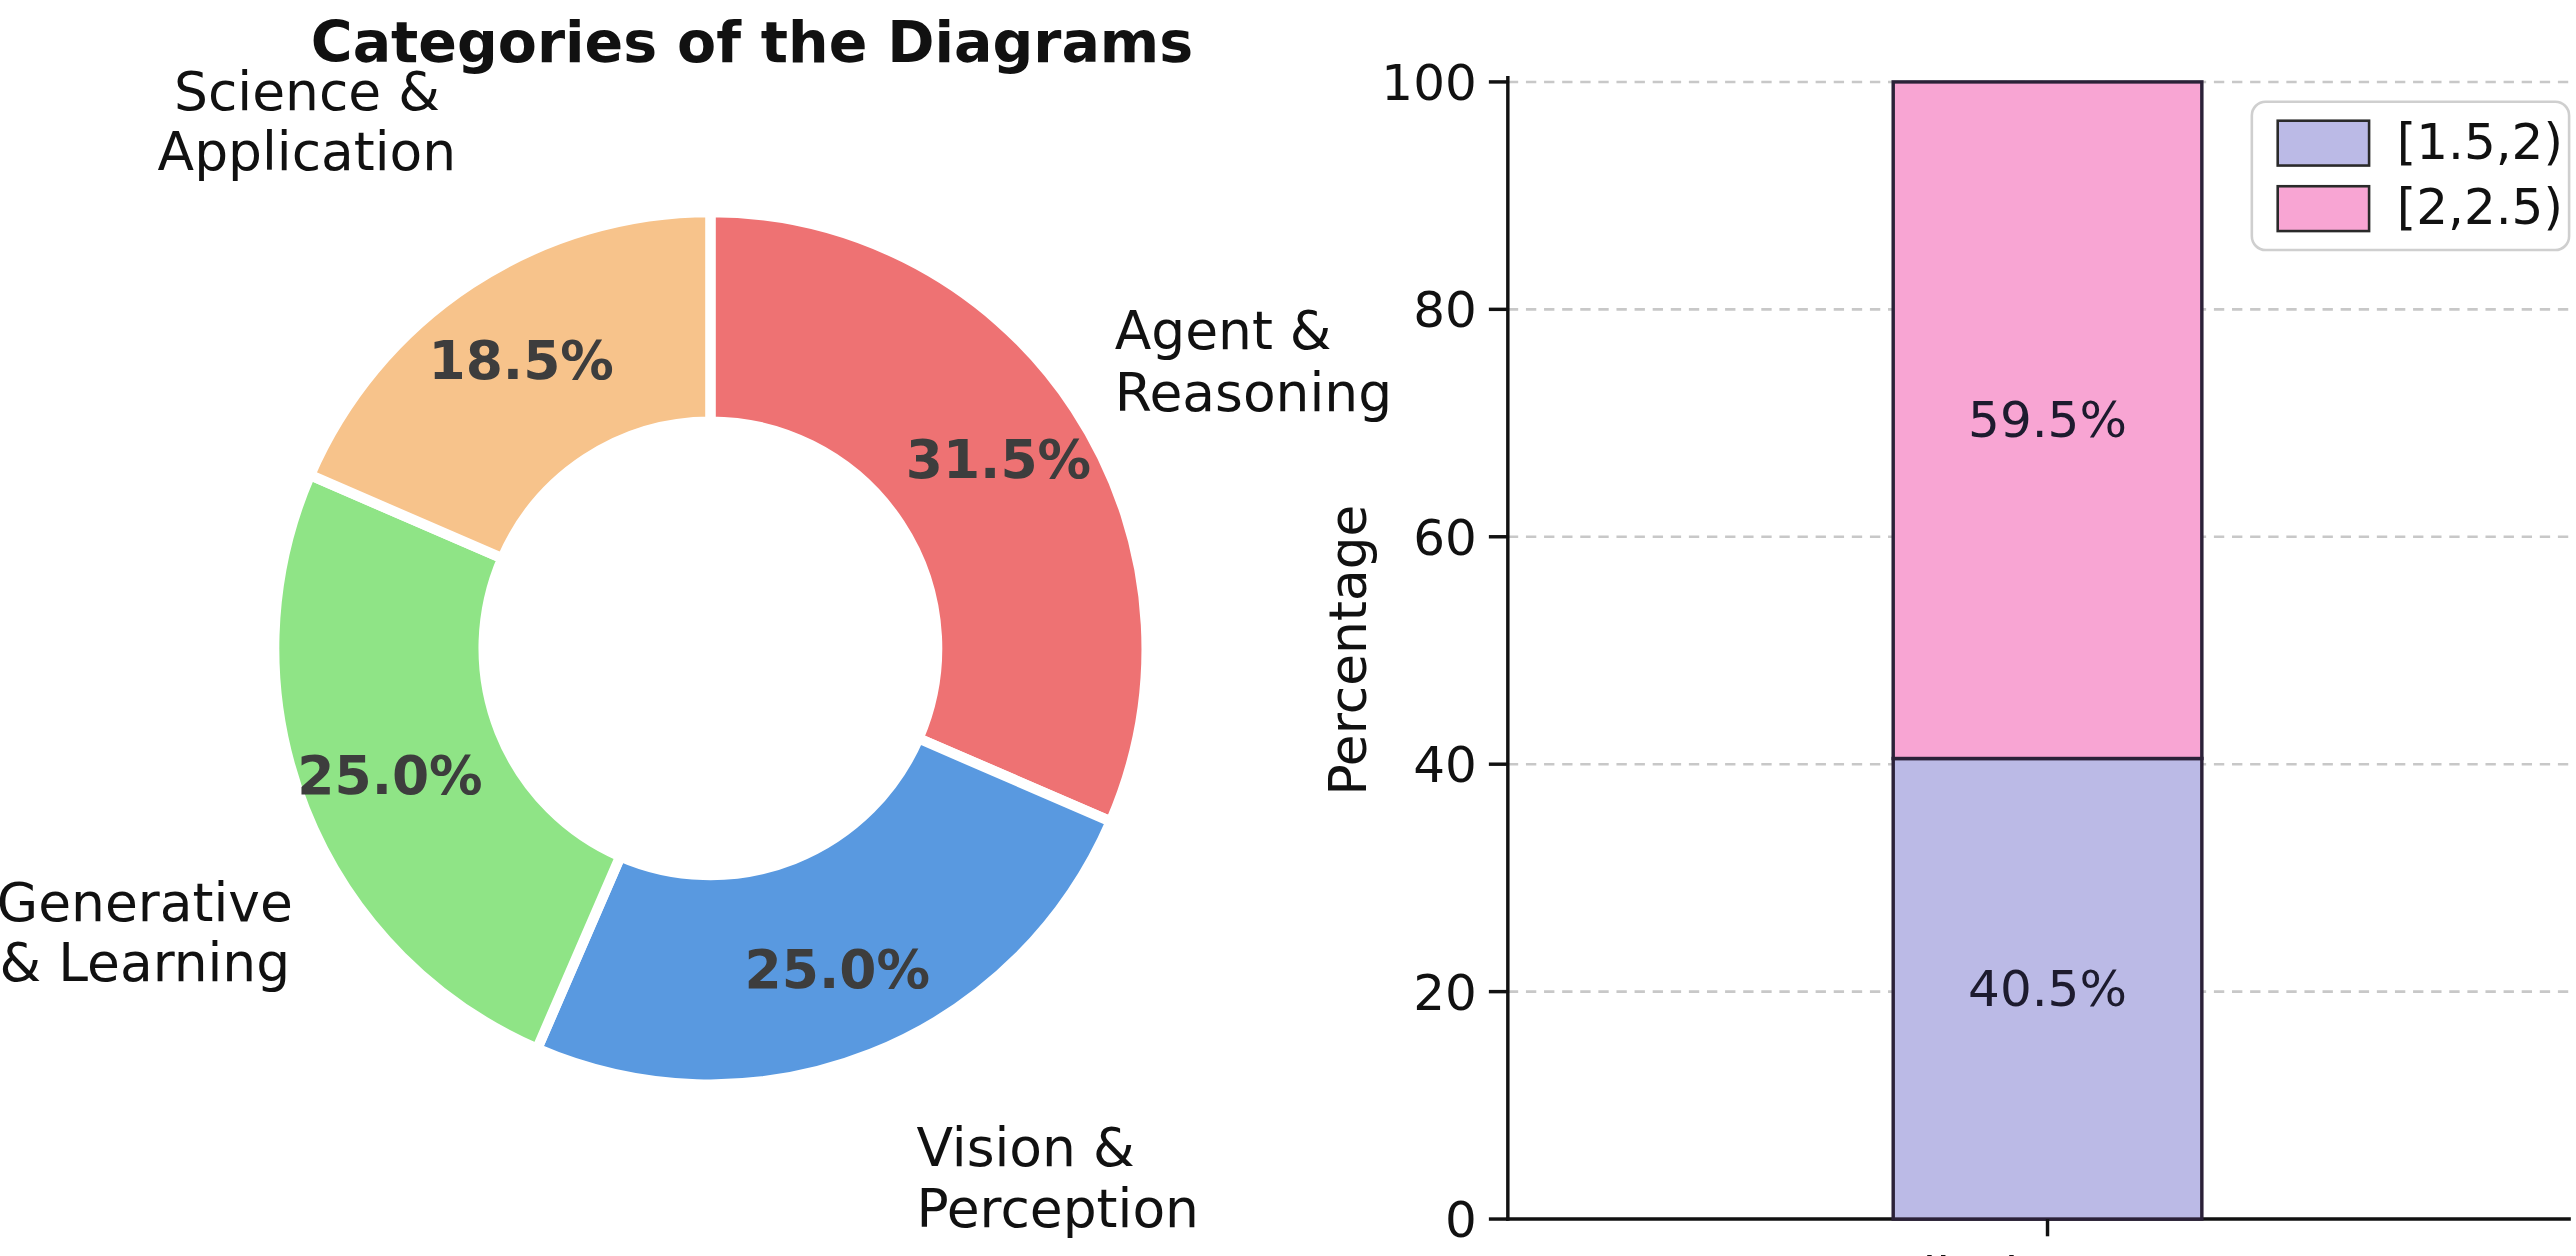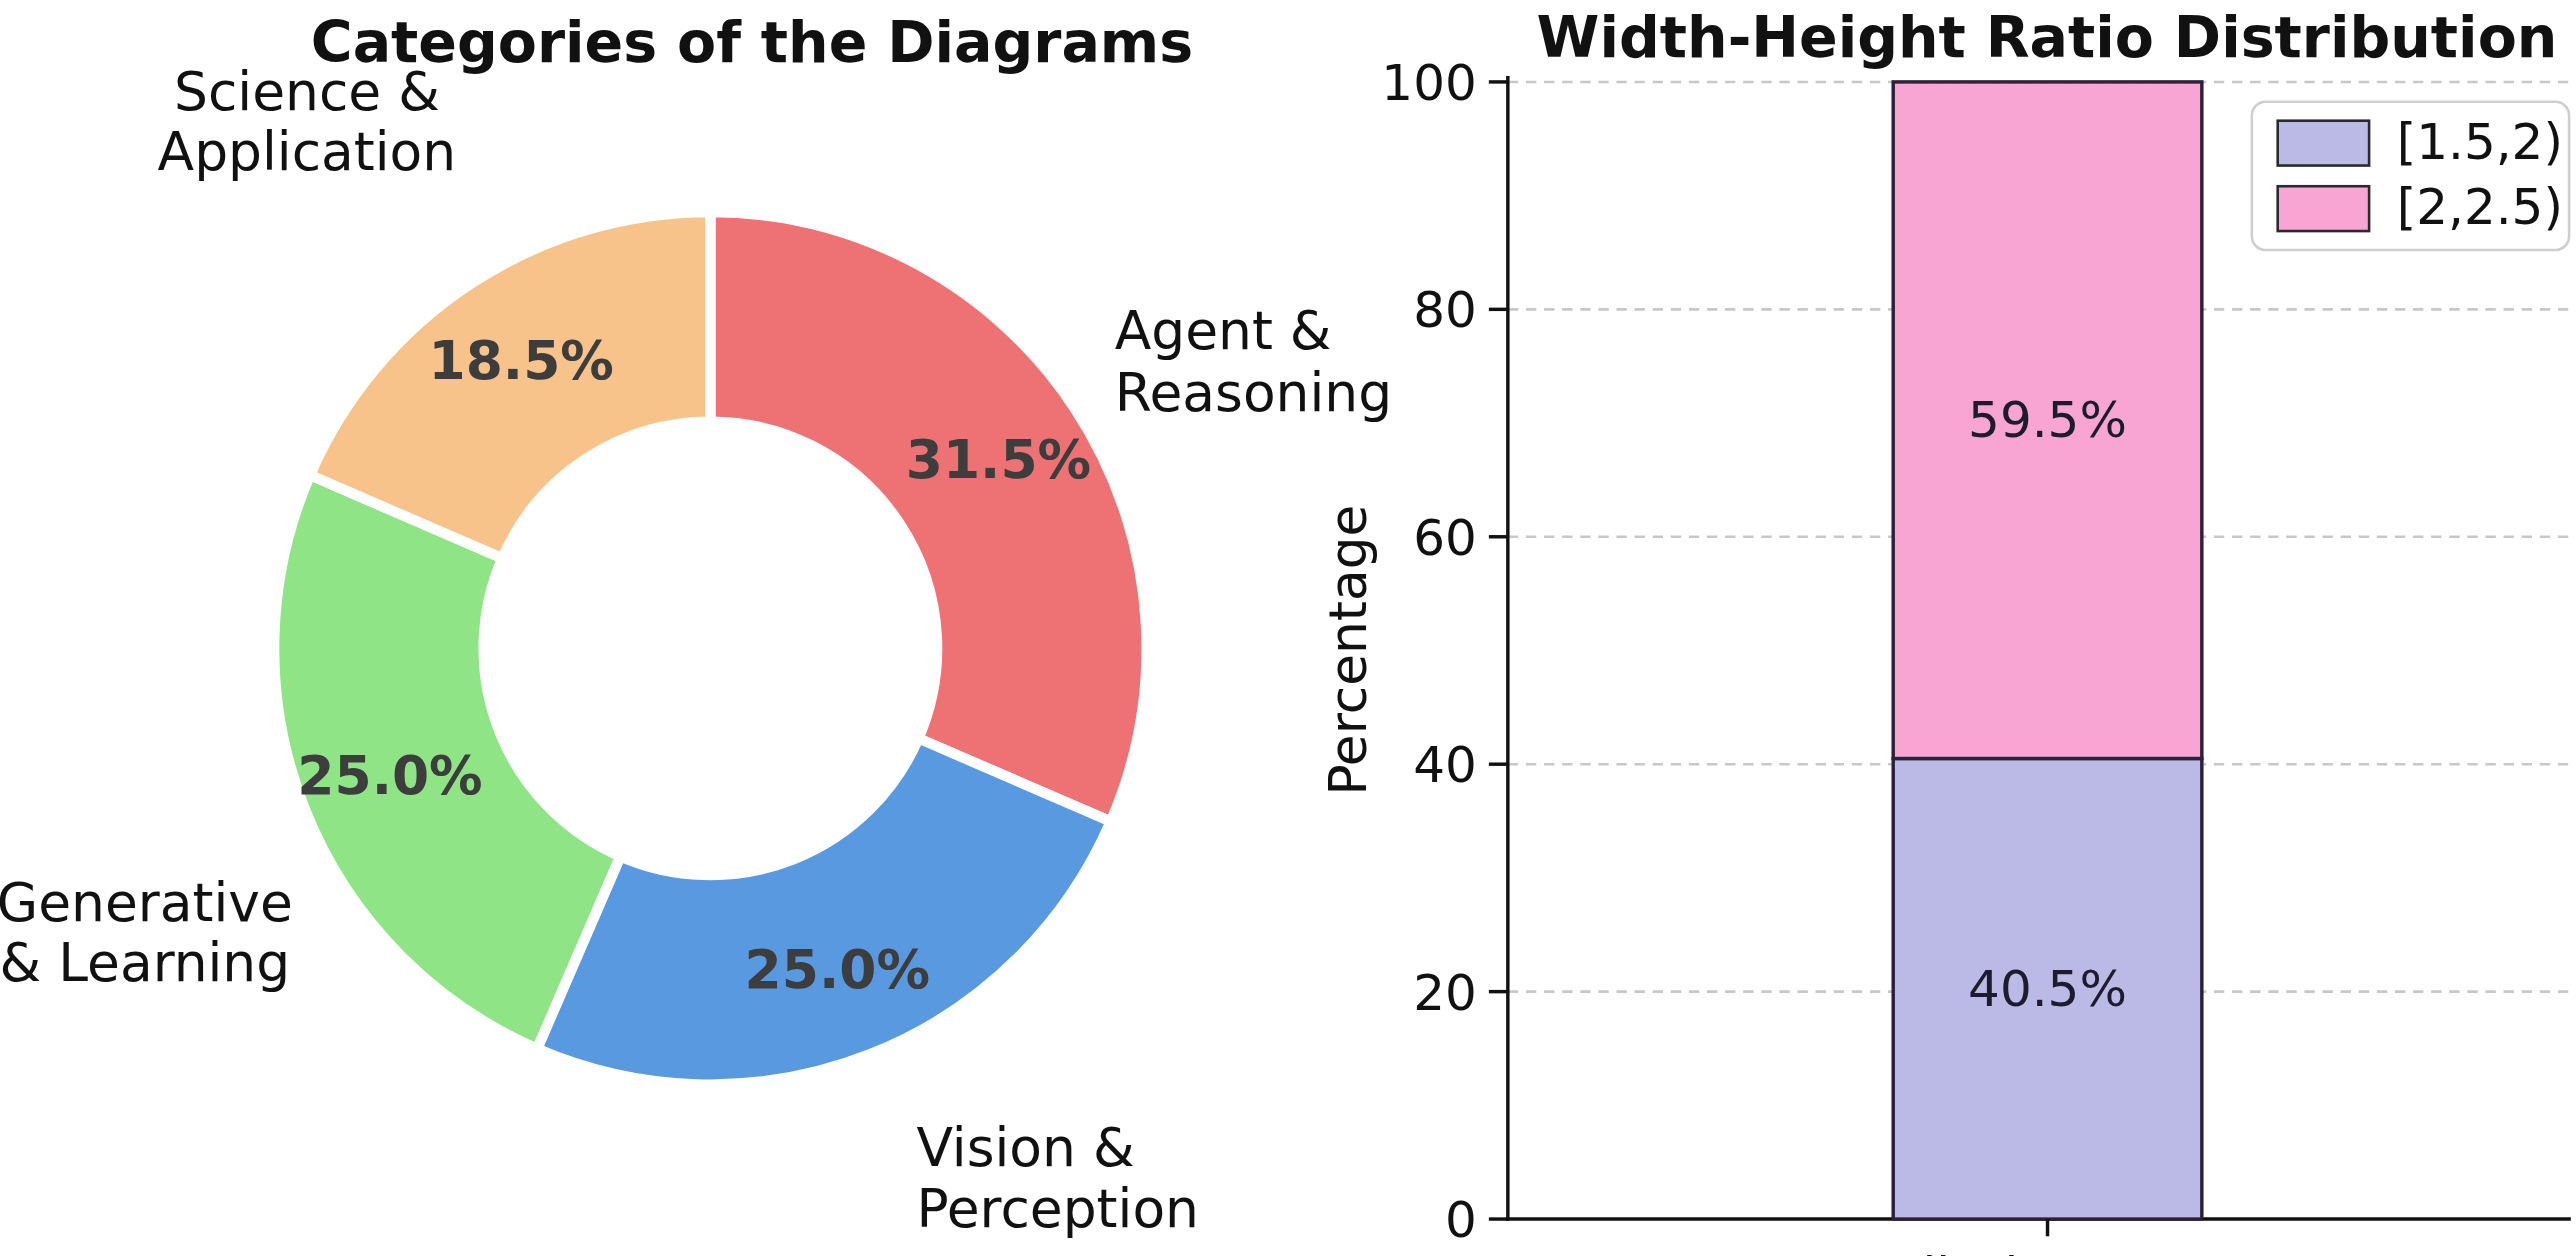--- a/index.html
+++ b/index.html
@@ -11,21 +11,20 @@
   #pie-title{left:732px;top:14px;margin-left:20px;}
   #bar-title{left:2047px;top:8.6px;}
   svg{position:absolute;left:0;top:0;}
   text{font-family:"DejaVu Sans","Liberation Sans",sans-serif;}
 </style>
 </head>
 <body>
 
 <div class="fig">
   <div class="chart-title" id="pie-title">Categories of the Diagrams</div>
-  <div class="chart-title" id="bar-title">Width-Height Ratio Distribution</div>
   <svg id="charts" width="2576" height="1257" viewBox="0 0 2988 1458">
       <g>
         <path d="M 824 246 A 506 506 0 0 1 1288.3838405960946 952.9568326611989 L 1065.3694665548871 856.4498952369472 A 263 263 0 0 0 824 489 Z" fill="#ee7273" stroke="#ffffff" stroke-width="12" stroke-linejoin="round"></path>
         <text x="1158.1056346333523" y="554.5336187334268" text-anchor="middle" font-size="62" font-weight="700" fill="#3d3d3d">31.5%</text>
         <text x="1293" text-anchor="start" font-size="62" fill="#111111"><tspan x="1293" y="405">Agent &amp;</tspan><tspan x="1293" y="477">Reasoning</tspan></text>
         <path d="M 1288.3838405960946 952.9568326611989 A 506 506 0 0 1 623.0431673388009 1216.3838405960944 L 719.5501047630527 993.369466554887 A 263 263 0 0 0 1065.3694665548871 856.4498952369472 Z" fill="#5999e0" stroke="#ffffff" stroke-width="12" stroke-linejoin="round"></path>
         <text x="971.1541086901731" y="1145.6688524689696" text-anchor="middle" font-size="62" font-weight="700" fill="#3d3d3d">25.0%</text>
         <text x="1063" text-anchor="start" font-size="62" fill="#111111"><tspan x="1063" y="1353">Vision &amp;</tspan><tspan x="1063" y="1423">Perception</tspan></text>
         <path d="M 623.0431673388009 1216.3838405960944 A 506 506 0 0 1 359.6161594039056 551.0431673388009 L 582.630533445113 647.5501047630527 A 263 263 0 0 0 719.5501047630527 993.369466554887 Z" fill="#8fe486" stroke="#ffffff" stroke-width="12" stroke-linejoin="round"></path>
         <text x="452.33114753103024" y="921.1541086901727" text-anchor="middle" font-size="62" font-weight="700" fill="#3d3d3d">25.0%</text>

